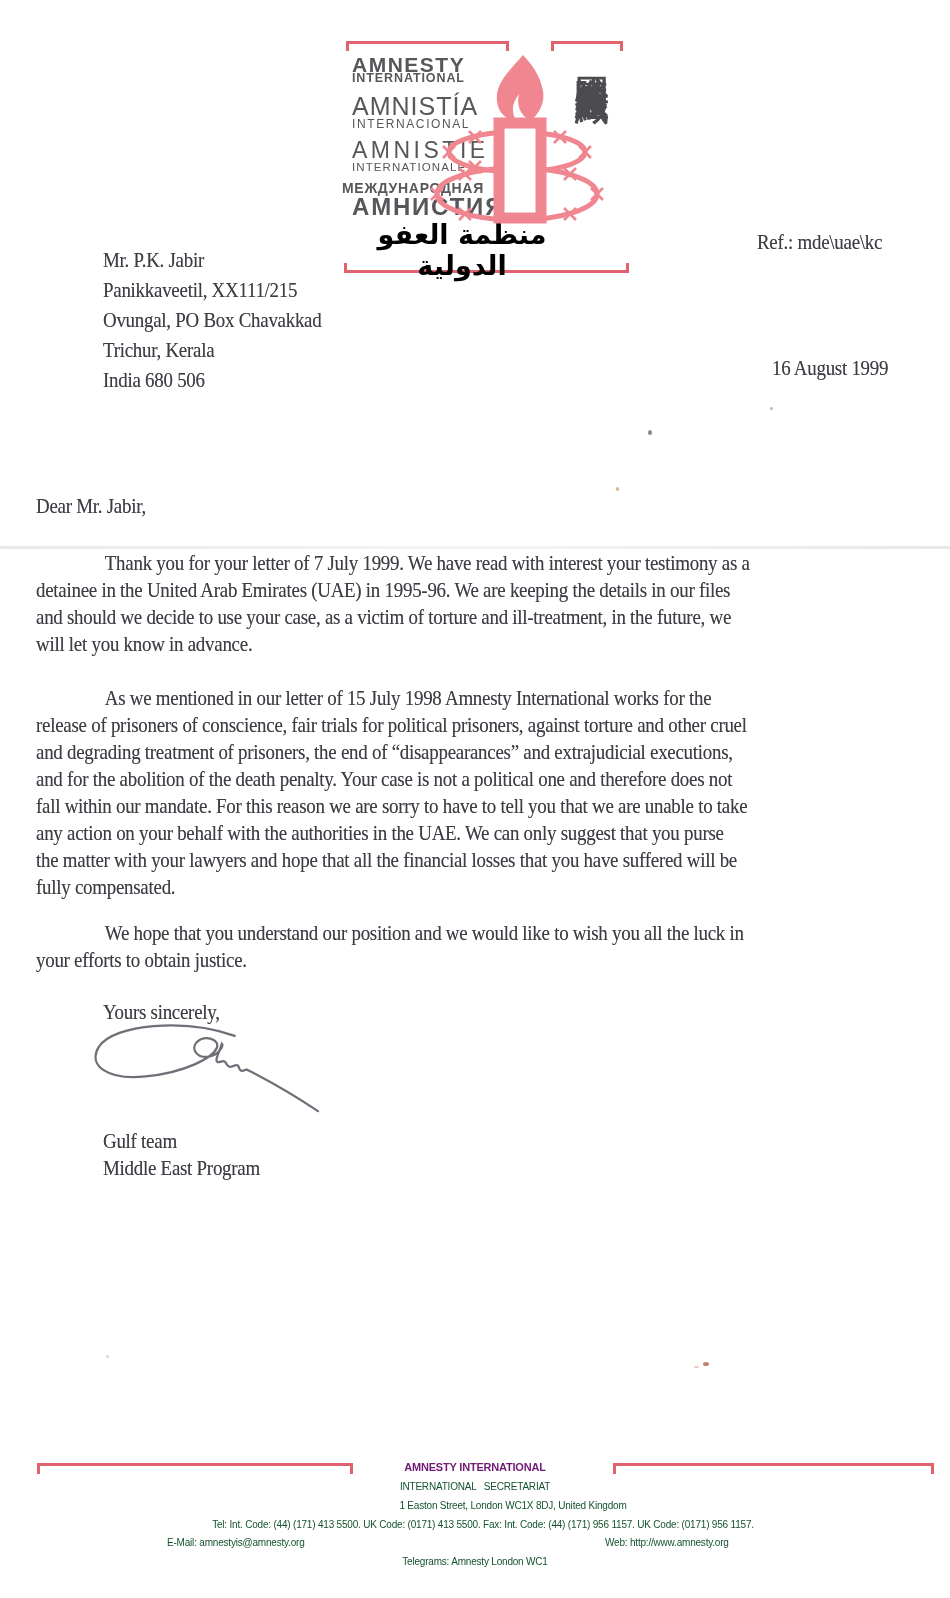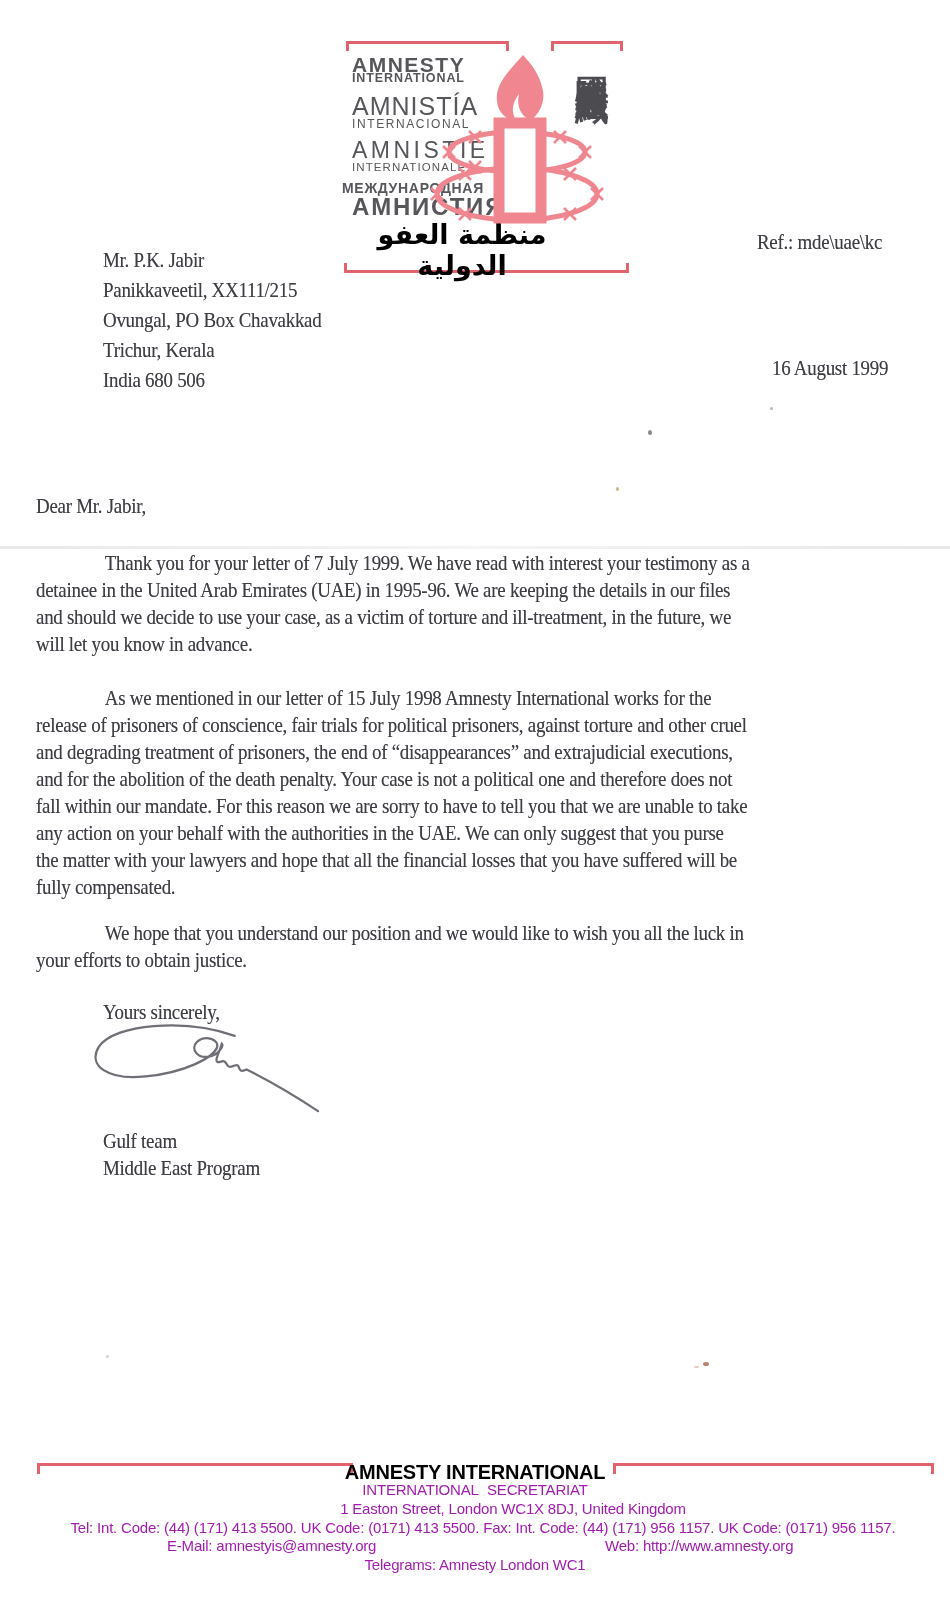--- a/index.html
+++ b/index.html
@@ -30,22 +30,22 @@
     letter-spacing:3px; color:#4c4c50; font-weight:bold;
   }
   .arabic{
     position:absolute; left:336px; top:219px; width:252px; text-align:center;
     direction:rtl; font-family:"DejaVu Sans", sans-serif; font-weight:bold;
     font-size:27px; color:#000000;
   }
   
   .f{
     position:absolute; left:0; width:950px; text-align:center;
-    font-family:"Liberation Sans", sans-serif; font-size:15px;
-    letter-spacing:-0.2px; color:#a21caf; white-space:nowrap;
+    font-family:"Liberation Sans", sans-serif; font-size:10px;
+    letter-spacing:-0.2px; color:#14532d; white-space:nowrap;
   }
   .speck{ position:absolute; border-radius:50%; }
   .band{ position:absolute; left:0; width:950px; height:3px;
     background:linear-gradient(to right, rgba(185,180,186,0.30), rgba(200,196,200,0.18), rgba(185,180,186,0.32)); }
 </style>
 </head>
 <body>
 
 <div class="page">
 
@@ -123,21 +123,21 @@
   <div class="speck" style="left:648px; top:430px; width:4px; height:5px; background:#6a6a70; opacity:.8;"></div>
   <div class="speck" style="left:770px; top:407px; width:3px; height:3px; background:#9a9aa0; opacity:.7;"></div>
   <div class="speck" style="left:616px; top:487px; width:3px; height:4px; background:#c8a06a; opacity:.8;"></div>
   <div class="speck" style="left:703px; top:1362px; width:6px; height:4px; background:#b06a55; opacity:.85;"></div>
   <div class="speck" style="left:694px; top:1366px; width:5px; height:2px; background:#cfa08a; opacity:.6;"></div>
   <div class="speck" style="left:106px; top:1355px; width:3px; height:3px; background:#b5b5ba; opacity:.6;"></div>
 
   <div class="bracket-down" style="left:37px;  top:1463px; width:310px; height:8px;"></div>
   <div class="bracket-down" style="left:613px; top:1463px; width:315px; height:8px;"></div>
 
-  <div class="f" style="top:1461px; font-weight:bold; font-size:20px; color:#000000;">AMNESTY INTERNATIONAL</div>
+  <div class="f" style="top:1461px; font-weight:bold; font-size:11px; color:#701a75;">AMNESTY INTERNATIONAL</div>
   <div class="f" style="top:1481px; word-spacing:5px;">INTERNATIONAL SECRETARIAT</div>
   <div class="f" style="top:1500px;padding-left:38px;">1 Easton Street, London WC1X 8DJ, United Kingdom</div>
   <div class="f" style="top:1519px;margin-left:8px;">Tel: Int. Code: (44) (171) 413 5500. UK Code: (0171) 413 5500. Fax: Int. Code: (44) (171) 956 1157. UK Code: (0171) 956 1157.</div>
   <div class="f" style="top:1537px; text-align:left;">
     <span style="position:absolute; left:167px; white-space:nowrap;">E-Mail: amnestyis@amnesty.org</span>
     <span style="position:absolute; left:605px; white-space:nowrap;">Web: http://www.amnesty.org</span>
   </div>
   <div class="f" style="top:1556px;">Telegrams: Amnesty London WC1</div>
 
 </div>

